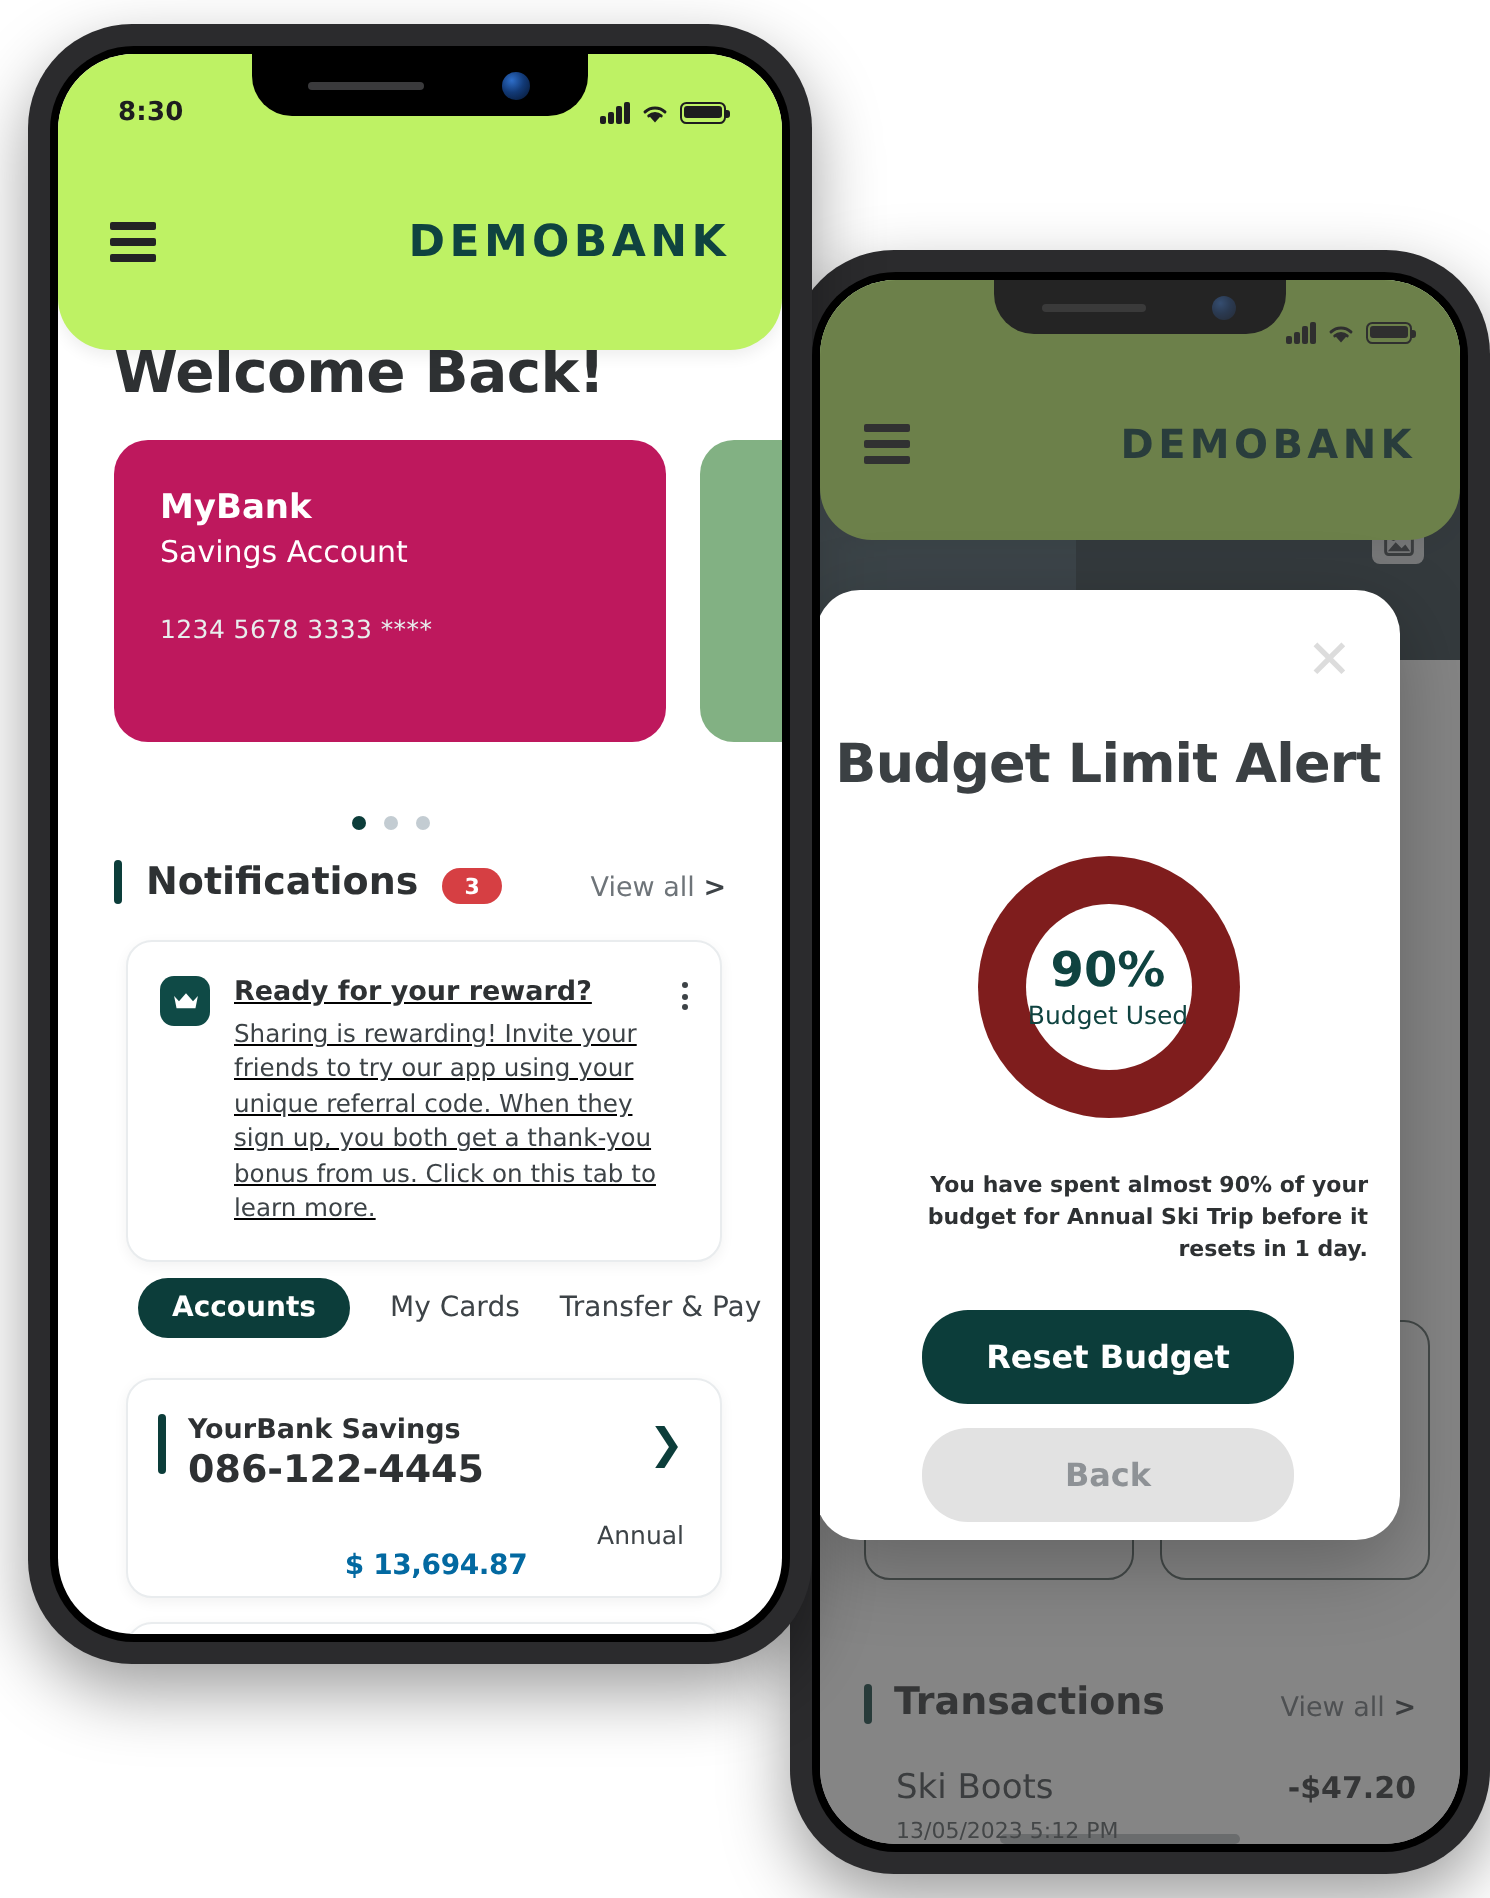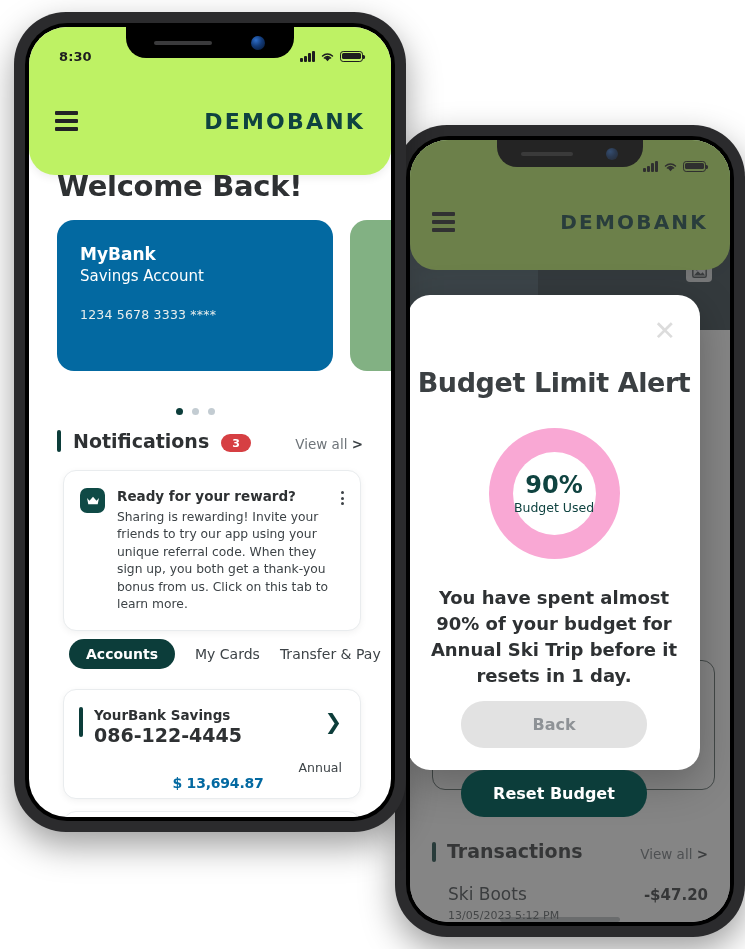--- a/index.html
+++ b/index.html
@@ -141,21 +141,21 @@
     color: #2e3133;
     letter-spacing: -0.3px;
   }
 
   .card-rail { display: flex; gap: 17px; }
   .bank-card {
     border-radius: 17px;
     flex: none;
     box-sizing: border-box;
   }
-  .bank-card.primary { background: #0369a1; padding: 24px 23px; }
+  .bank-card.primary { background: #be185d; padding: 24px 23px; }
   .bank-card.secondary { background: #82b183; }
   .card-name { color: #ffffff; font-size: 17px; font-weight: 700; }
   .card-type { color: #ffffff; font-size: 15px; font-weight: 400; margin-top: 3px; }
   .card-number { color: #e8eeed; font-size: 12.5px; margin-top: 22px; letter-spacing: 0.2px; }
 
   .dots { display: flex; justify-content: center; gap: 9px; }
   .dots i { width: 7px; height: 7px; border-radius: 50%; background: #c3ccd2; display: block; }
   .dots i.active { background: #0c3d3a; }
 
   .section-head { display: flex; align-items: flex-end; }
@@ -186,21 +186,21 @@
   }
   .crown {
     width: 25px; height: 25px;
     border-radius: 7px;
     background: #0f4a46;
     flex: none;
     display: flex;
     align-items: center;
     justify-content: center;
   }
-  .notif-body { flex: 1; min-width: 0; }
+  .notif-body { flex: 1; min-width: 0; text-decoration: underline; }
   .notif-title-row { display: flex; align-items: flex-start; }
   .notif-title { font-size: 13.5px; font-weight: 700; color: #2e3133; }
   .kebab { margin-left: auto; display: flex; flex-direction: column; gap: 2.5px; padding-top: 3px; }
   .kebab i { width: 3px; height: 3px; border-radius: 50%; background: #3d4347; display: block; }
   .notif-text { font-size: 12.3px; line-height: 1.42; color: #3d4347; margin-top: 4px; }
   .notif-date { font-size: 11.5px; color: #4a5055; margin-top: 12px; }
 
   .tabs { display: flex; align-items: center; gap: 20px; }
   .tab { font-size: 14px; color: #3d4347; }
   .tab.active {
@@ -311,39 +311,39 @@
     text-align: center;
     font-size: 27px;
     font-weight: 700;
     color: #3b4043;
     letter-spacing: -0.4px;
   }
   .donut {
     width: 131px; height: 131px;
     margin: 0 auto;
     border-radius: 50%;
-    background: #f9a8d4;
+    background: #7f1d1d;
     display: flex;
     align-items: center;
     justify-content: center;
   }
   .donut-hole {
     width: 83px; height: 83px;
     border-radius: 50%;
     background: #ffffff;
     display: flex;
     flex-direction: column;
     align-items: center;
     justify-content: center;
   }
   .donut-pct { font-size: 24px; font-weight: 700; color: #0f4340; line-height: 1; }
   .donut-label { font-size: 12.5px; color: #0f4340; margin-top: 3px; }
   .modal-msg {
-    text-align: center;
-    font-size: 18px;
+    text-align: right;
+    font-size: 11px;
     font-weight: 700;
     color: #2e3133;
     line-height: 1.45;
     padding: 0 16px;
   }
   .btn {
     display: block;
     width: 186px;
     margin: 0 auto;
     text-align: center;
@@ -439,22 +439,22 @@
 
         <div class="donut" style="margin-top:30px;">
           <div class="donut-hole">
             <div class="donut-pct">90%</div>
             <div class="donut-label">Budget Used</div>
           </div>
         </div>
 
         <div class="modal-msg" style="margin-top:26px;">You have spent almost 90% of your budget for Annual Ski Trip before it resets in 1 day.</div>
 
+        <div class="btn primary" style="margin-top:22px;">Reset Budget</div>
         <div class="btn secondary" style="margin-top:12px;">Back</div>
-        <div class="btn primary" style="margin-top:22px;">Reset Budget</div>
       </div>
 
       <div class="notch" style="width:146px; height:27px;">
         <div class="speaker" style="width:52px;"></div>
         <div class="camera" style="width:12px; height:12px;"></div>
       </div>
 
     </div>
   </div>
 </div>

